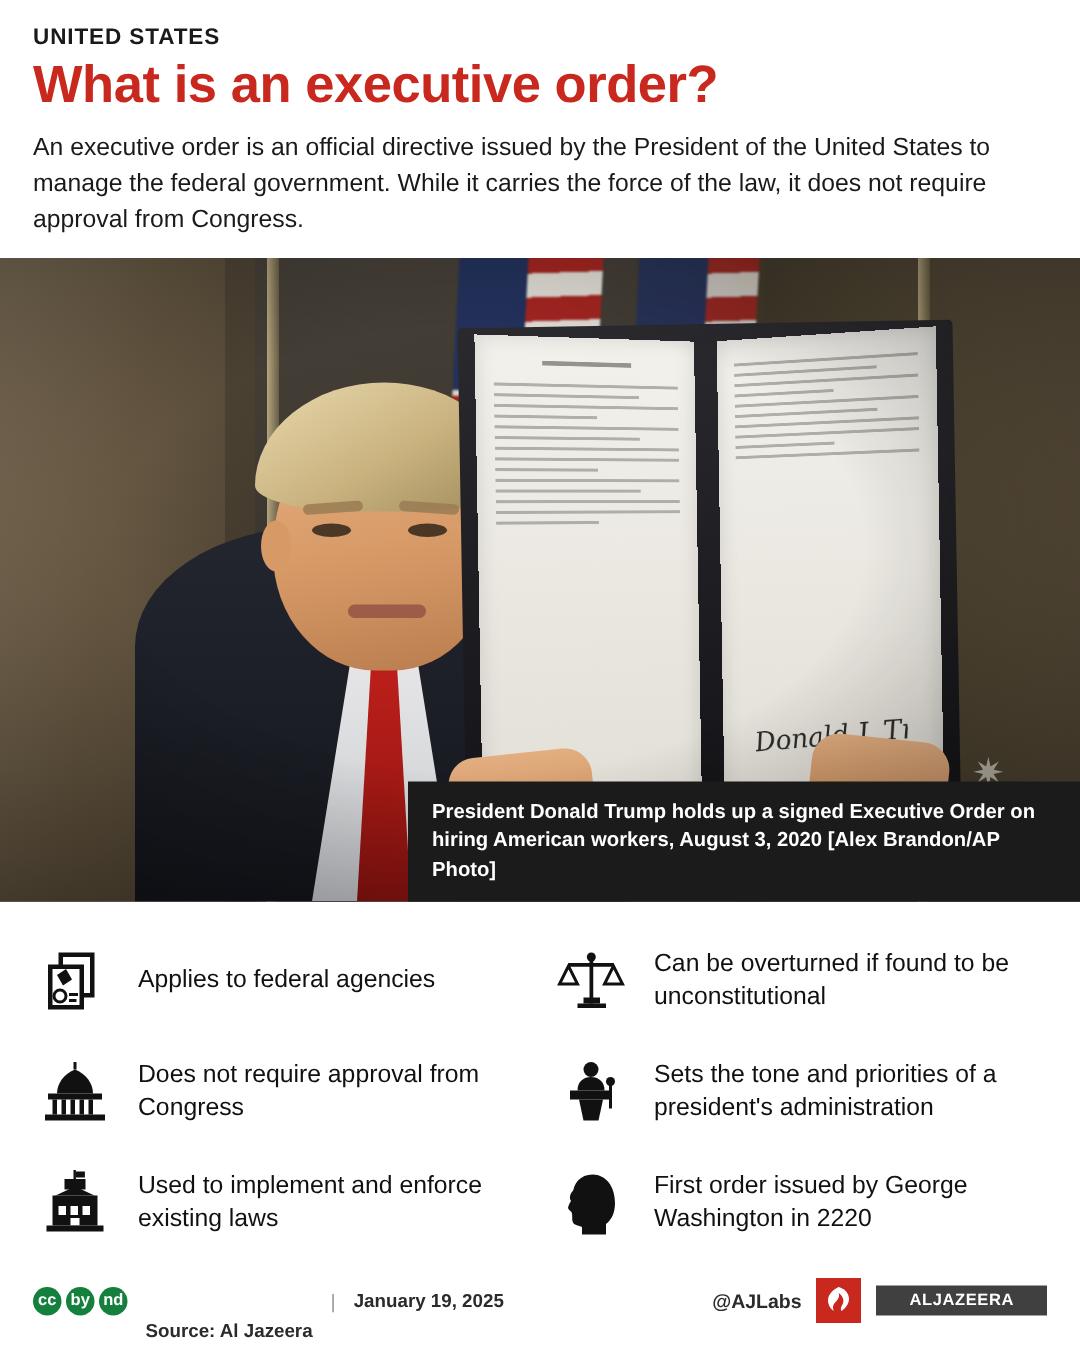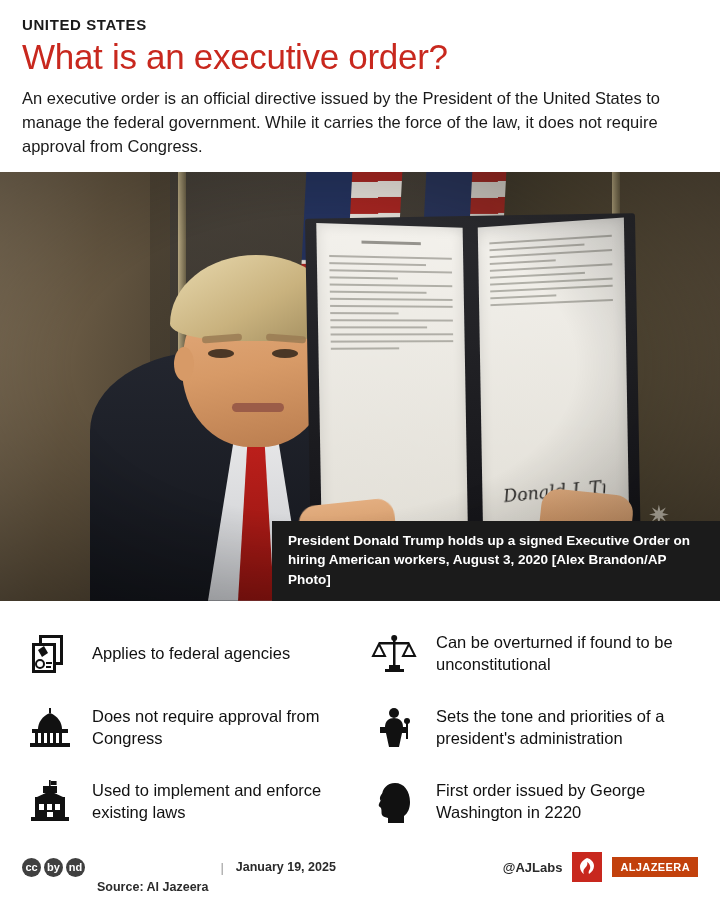--- a/index.html
+++ b/index.html
@@ -27,21 +27,21 @@
   }
   .kicker {
     font-size: 15px;
     font-weight: bold;
     letter-spacing: 0.6px;
     color: #1a1a1a;
     margin: 0 0 4px 0;
   }
   .headline {
     font-size: 35px;
-    font-weight: normal;
+    font-weight: bold;
     color: #c8281e;
     margin: 0 0 10px 0;
     letter-spacing: -0.3px;
   }
   .standfirst {
     font-size: 16.5px;
     line-height: 1.45;
     color: #1a1a1a;
     margin: 0;
     max-width: 672px;
@@ -328,21 +328,21 @@
   }
   .cc {
     display: flex;
     align-items: center;
     gap: 3px;
     margin-right: 12px;
   }
   .cc-badge {
     width: 19px; height: 19px;
     border-radius: 50%;
-    background: #404040;
+    background: #15803d;
     color: #fff;
     font-size: 11px;
     font-weight: bold;
     display: flex;
     align-items: center;
     justify-content: center;
   }
   .source {
     font-size: 12.5px;
     font-weight: bold;
@@ -373,26 +373,26 @@
     color: #2b2b2b;
   }
   .aj-logo {
     width: 30px; height: 30px;
     background: #c8281e;
     display: flex;
     align-items: center;
     justify-content: center;
   }
   .aj-word {
-    background: #c2410c;
+    background: #404040;
     color: #ffffff;
     font-size: 11px;
     font-weight: bold;
     letter-spacing: 0.4px;
-    padding: 4px 8px;
+    padding: 4px 22px;
   }
 </style>
 </head>
 <body>
 
 <div class="infographic">
 
   <div class="header">
     <div class="kicker">UNITED STATES</div>
     <h1 class="headline">What is an executive order?</h1>

